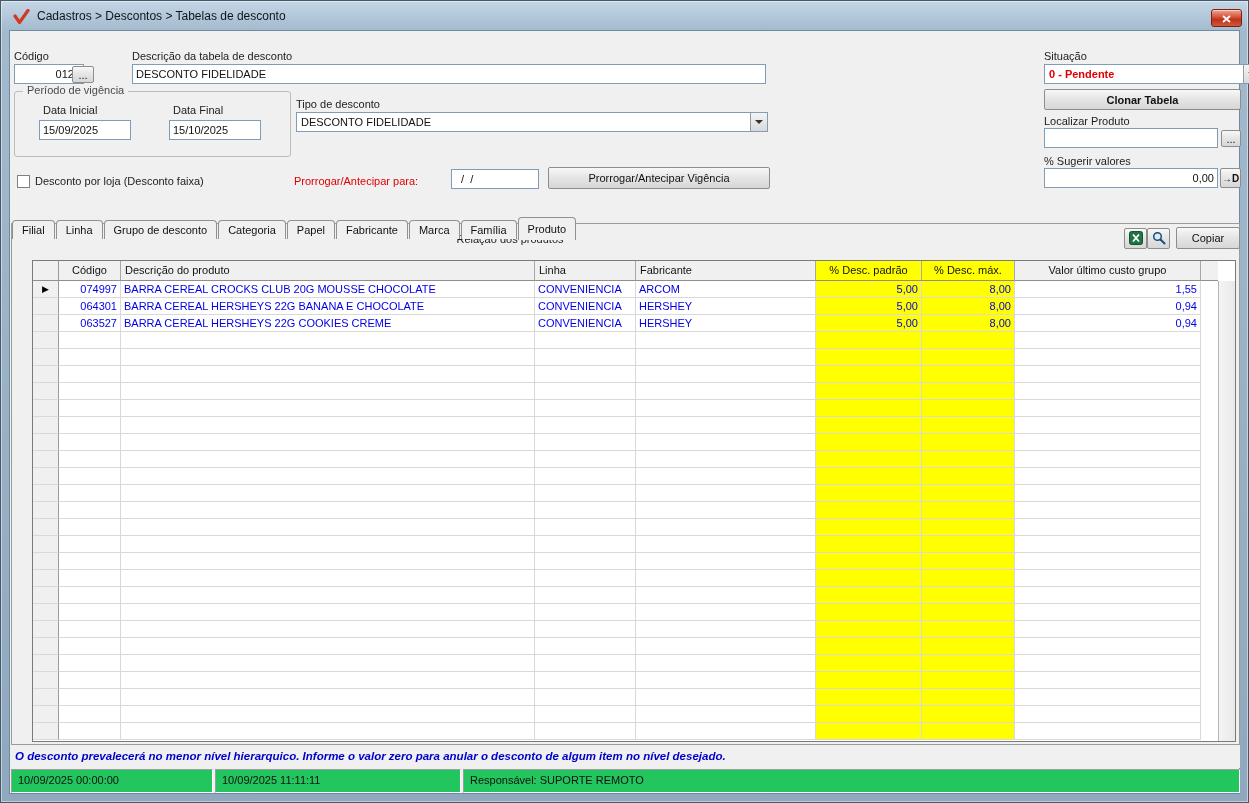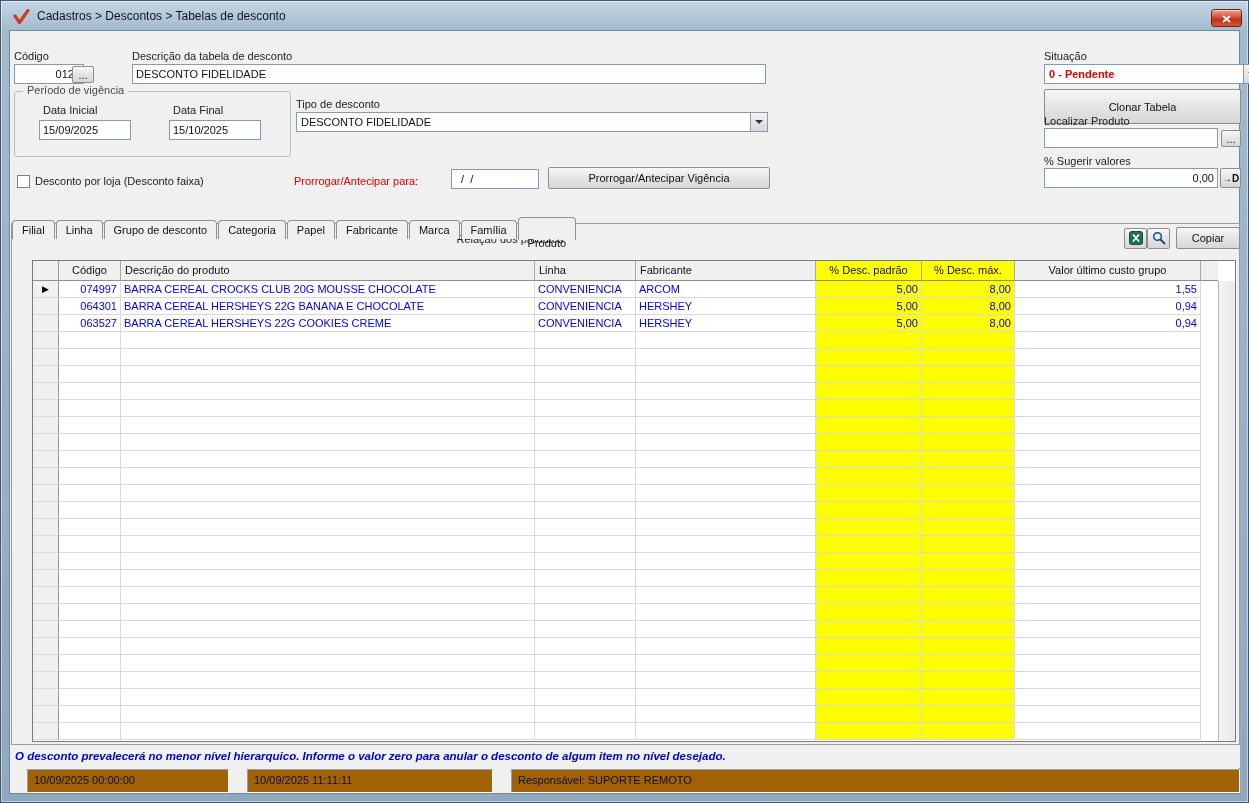--- a/index.html
+++ b/index.html
@@ -36,21 +36,21 @@
   .arrow-down{width:0;height:0;border-left:4px solid transparent;border-right:4px solid transparent;border-top:4px solid #333;}
 
   .groupbox{position:absolute;left:4px;top:60px;width:277px;height:66px;border:1px solid #bdbdbd;border-radius:3px;}
   .groupbox .legend{position:absolute;top:-8px;left:8px;background:#f0f0f0;padding:0 4px;font-size:11px;color:#4a4a4a;}
 
   .checkbox{position:absolute;left:7px;top:144px;width:13px;height:13px;background:#fff;border:1px solid #808080;}
 
   .tab-bar{position:absolute;left:2px;top:184px;right:2px;height:24px;display:flex;align-items:flex-end;z-index:3;}
   .tab{border:1px solid #919191;border-bottom:none;border-radius:4px 4px 0 0;background:#f0f0f0;
        font-size:11px;padding:3px 9px 0;margin-right:1px;height:19px;color:#111;}
-  .tab.active{height:23px;padding-top:19px;margin-bottom:-1px;z-index:4;position:relative;}
+  .tab.active{height:23px;padding-top:5px;margin-bottom:-1px;z-index:4;position:relative;}
 
   .panel{position:absolute;left:1px;top:192px;width:1229px;height:522px;background:#f0f0f0;border:1px solid #9b9b9b;z-index:1;}
   .panel-title{position:absolute;left:0;top:202px;width:1000px;text-align:center;font-size:11px;color:#1c1c1c;z-index:2;}
   .tool-btn{z-index:2;}
 
   .grid{position:absolute;left:22px;top:229px;width:1204px;height:482px;border:1px solid #7a7a7a;background:#fff;z-index:2;}
   .grid-header{display:flex;height:20px;}
   .hcell{background:#f0f0f0;border-right:1px solid #a8a8a8;border-bottom:1px solid #8f8f8f;
          font-size:11px;line-height:19px;text-align:center;white-space:nowrap;overflow:hidden;color:#111;}
   .hcell.hl{text-align:left;padding-left:4px;}
@@ -70,22 +70,22 @@
   .c-dp{width:106px;}
   .c-dm{width:93px;}
   .c-val{width:186px;}
   .c-sb{width:17px;border-right:none;}
   .grid-scrollbar{position:absolute;right:0;top:20px;bottom:0;width:17px;background:linear-gradient(90deg,#f4f4f4,#e9e9e9);
                   border-left:1px solid #b5b5b5;}
 
   .msg-bar{position:absolute;left:1px;top:714px;width:1229px;height:23px;background:#f0f0f0;
            font-size:11.5px;font-weight:bold;color:var(--msg-blue);line-height:22px;padding-left:4px;white-space:nowrap;overflow:hidden;font-style:italic;}
   .status-bar{position:absolute;left:1px;top:738px;width:1229px;height:24px;display:flex;}
-  .status-panel{border:1px solid;border-color:#9d9d9d #ffffff #ffffff #9d9d9d;background:#a16207;
-                font-size:11px;color:#111;line-height:21px;padding-left:6px;margin-right:2px;white-space:nowrap;overflow:hidden;margin-left:16px;}
+  .status-panel{border:1px solid;border-color:#9d9d9d #ffffff #ffffff #9d9d9d;background:#22c55e;
+                font-size:11px;color:#111;line-height:21px;padding-left:6px;margin-right:2px;white-space:nowrap;overflow:hidden;}
   .sp1{width:202px;}.sp2{width:246px;}.sp3{flex:1;margin-right:0;}
 </style>
 </head>
 <body style="--accent-red: #e10000; --data-blue: #0000e6; --hl-yellow: #ffff00; --msg-blue: #0000cc;">
 
 <div class="window">
   <div class="titlebar">
     <span class="app-icon">
       <svg width="17" height="16" viewBox="0 0 17 16">
           <path d="M2 7 L6.5 13.5 L15 1.5" fill="none" stroke="#d13a22" stroke-width="3.2" stroke-linecap="round" stroke-linejoin="round"></path>
@@ -111,21 +111,21 @@
     <div class="fld" style="left:122px;top:33px;width:634px;height:20px;">DESCONTO FIDELIDADE</div>
 
     <div class="lbl" style="left:1034px;top:19px;">Situação</div>
     <div class="combo" style="left:1034px;top:33px;width:217px;height:20px;">
       <span class="val red">0 - Pendente</span>
       <span class="drop">
           <span class="arrow-down"></span>
         </span>
     </div>
 
-    <div class="btn" style="left:1034px;top:58px;width:197px;height:35px;">Clonar Tabela</div>
+    <div class="btn" style="left:1034px;top:58px;width:197px;height:21px;font-weight:bold;">Clonar Tabela</div>
 
     <div class="groupbox">
       <span class="legend">Período de vigência</span>
       <div class="lbl" style="left:28px;top:12px;">Data Inicial</div>
       <div class="lbl" style="left:158px;top:12px;">Data Final</div>
       <div class="fld" style="left:24px;top:28px;width:92px;height:20px;">15/09/2025</div>
       <div class="fld" style="left:154px;top:28px;width:92px;height:20px;">15/10/2025</div>
     </div>
 
     <div class="lbl" style="left:286px;top:67px;">Tipo de desconto</div>

